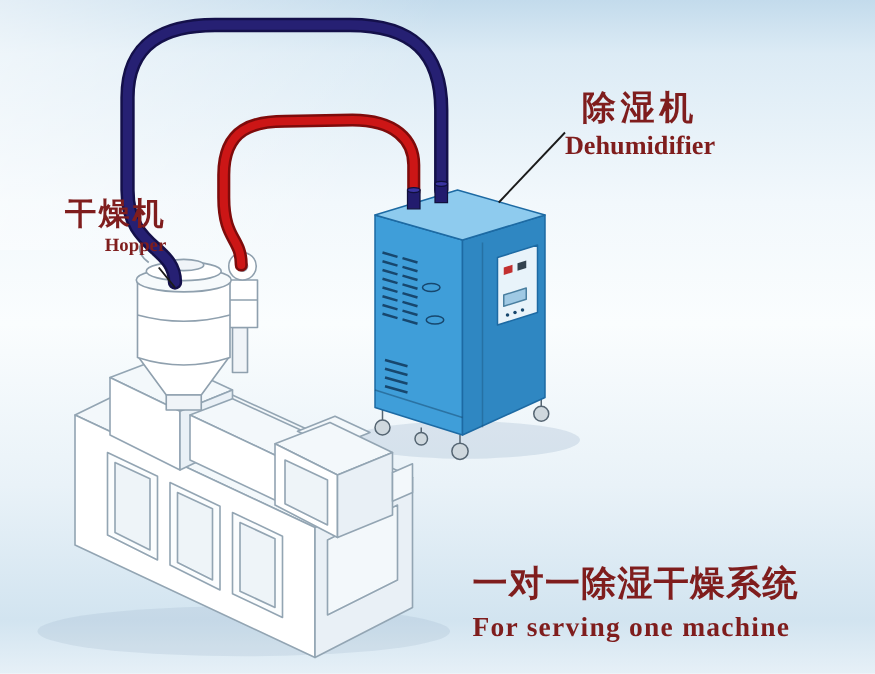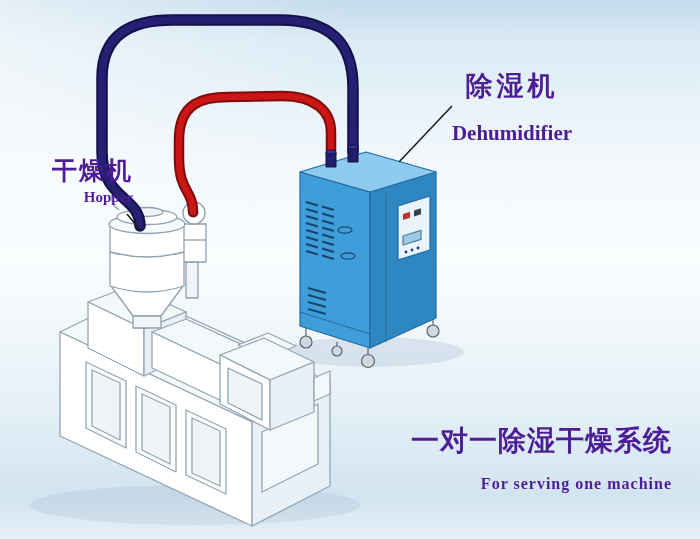--- a/index.html
+++ b/index.html
@@ -9,32 +9,32 @@
     background:linear-gradient(180deg,#c3dbec 0%,#dcebf5 8%,#f2f8fc 30%,#fafdfe 48%,#e9f2f8 72%,#d2e4f0 92%,#e6f0f7 100%);
     position:relative;
   }
   .sheen{
     position:absolute;left:0;top:0;width:700px;height:200px;
     background:linear-gradient(115deg,rgba(255,255,255,.55) 0%,rgba(255,255,255,0) 45%);
     pointer-events:none;
   }
   .stage{position:absolute;left:0;top:0;width:700px;height:539px;}
   svg{position:absolute;left:0;top:0;}
-  .lbl{position:absolute;color:#4c1d95;}
+  .lbl{position:absolute;color:#7f1d1d;}
   .cn{font-weight:bold;}
   .en{font-family:"Liberation Serif", serif;font-weight:bold;}
   .label-dryer{left:52px;top:154px;text-align:right;}
   .label-dryer .cn{font-size:25px;letter-spacing:2px;}
   .label-dryer .en{font-size:15px;margin-top:2px;}
   .label-dehum{left:446px;top:68px;width:132px;text-align:center;}
   .label-dehum .cn{font-size:27px;letter-spacing:4px;}
-  .label-dehum .en{font-size:21px;margin-top:17px;}
-  .caption{left:378px;top:422px;width:294px;text-align:right;}
+  .label-dehum .en{font-size:21px;margin-top:0;}
+  .caption{left:378px;top:448px;width:294px;text-align:left;}
   .caption .cn{font-size:28px;letter-spacing:1px;}
-  .caption .en{font-size:16px;margin-top:15px;letter-spacing:1px;}
+  .caption .en{font-size:22px;margin-top:3px;letter-spacing:1px;}
 </style>
 </head>
 <body>
 
 <div class="stage">
   <div class="sheen"></div>
 
   <svg width="700" height="539" viewBox="0 0 700 539">
 
     <g>

